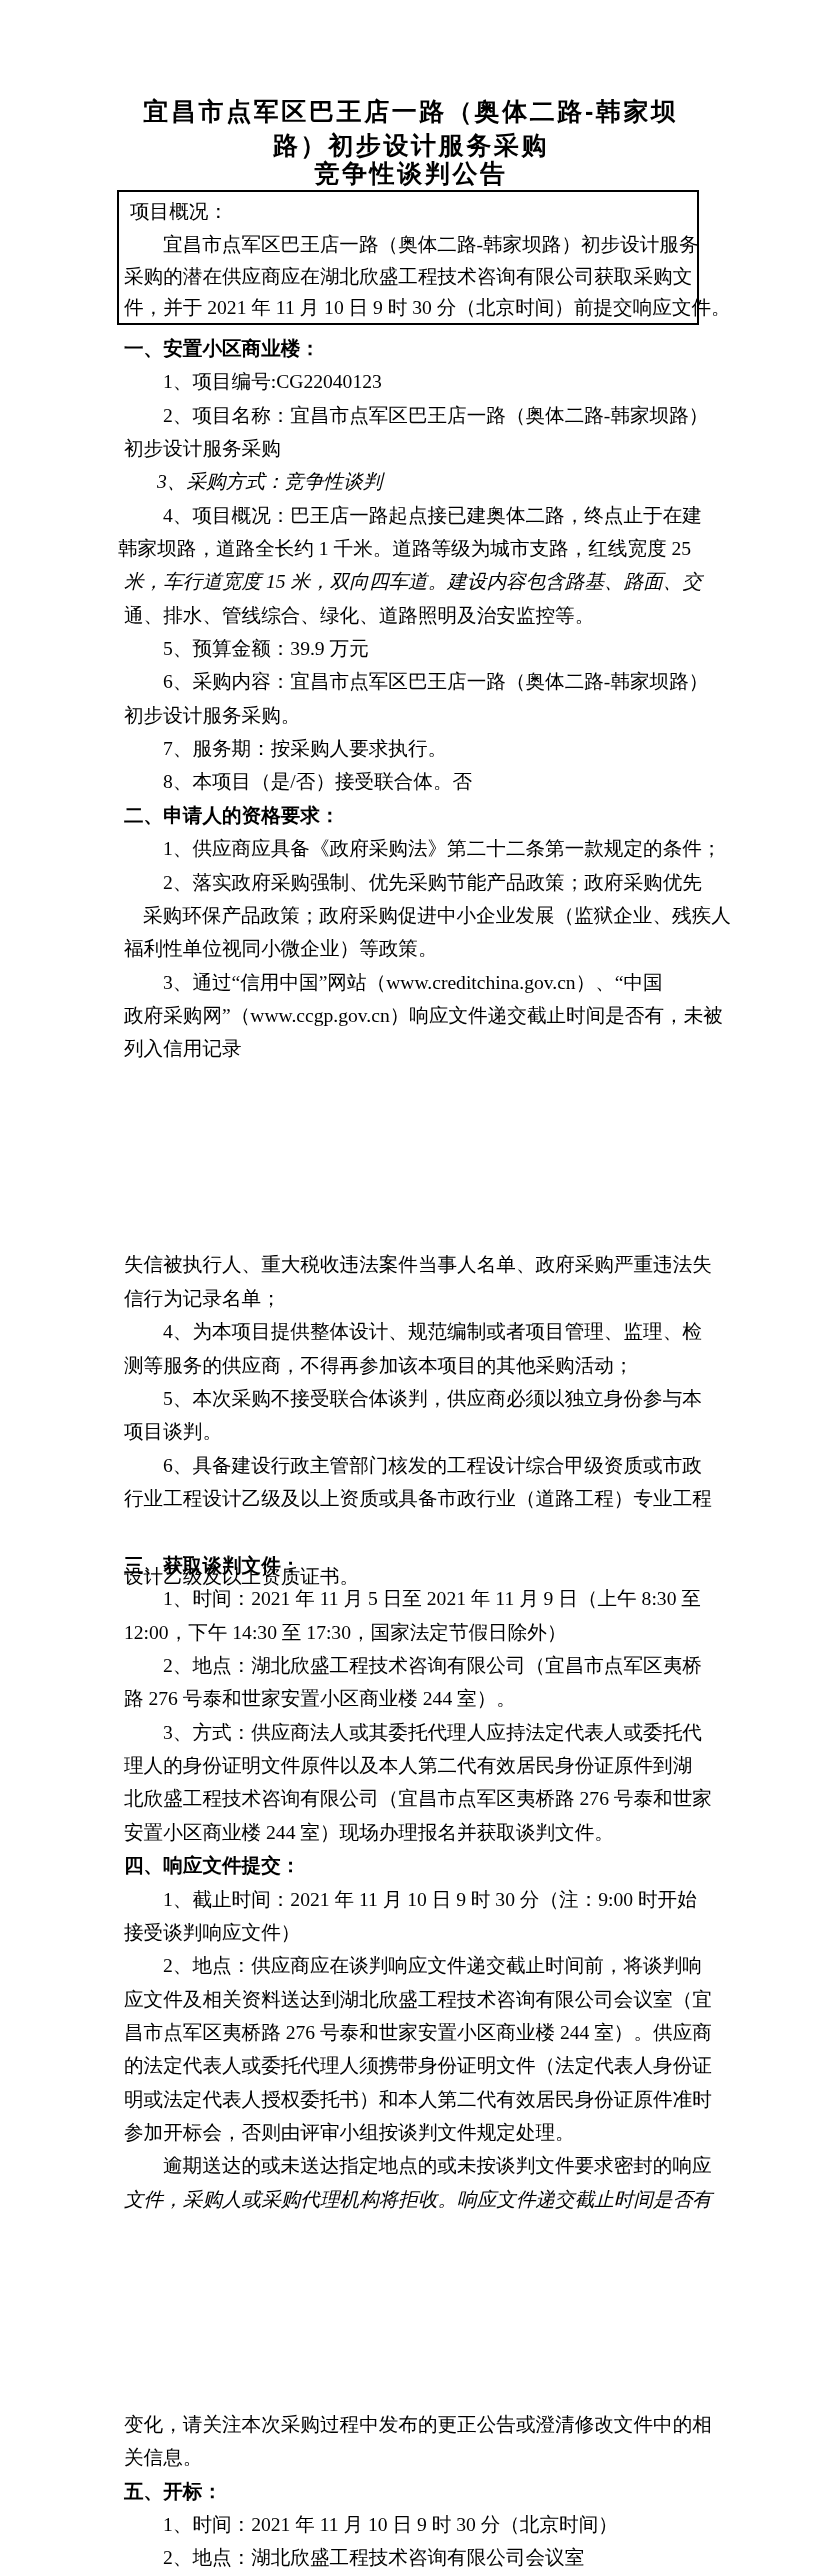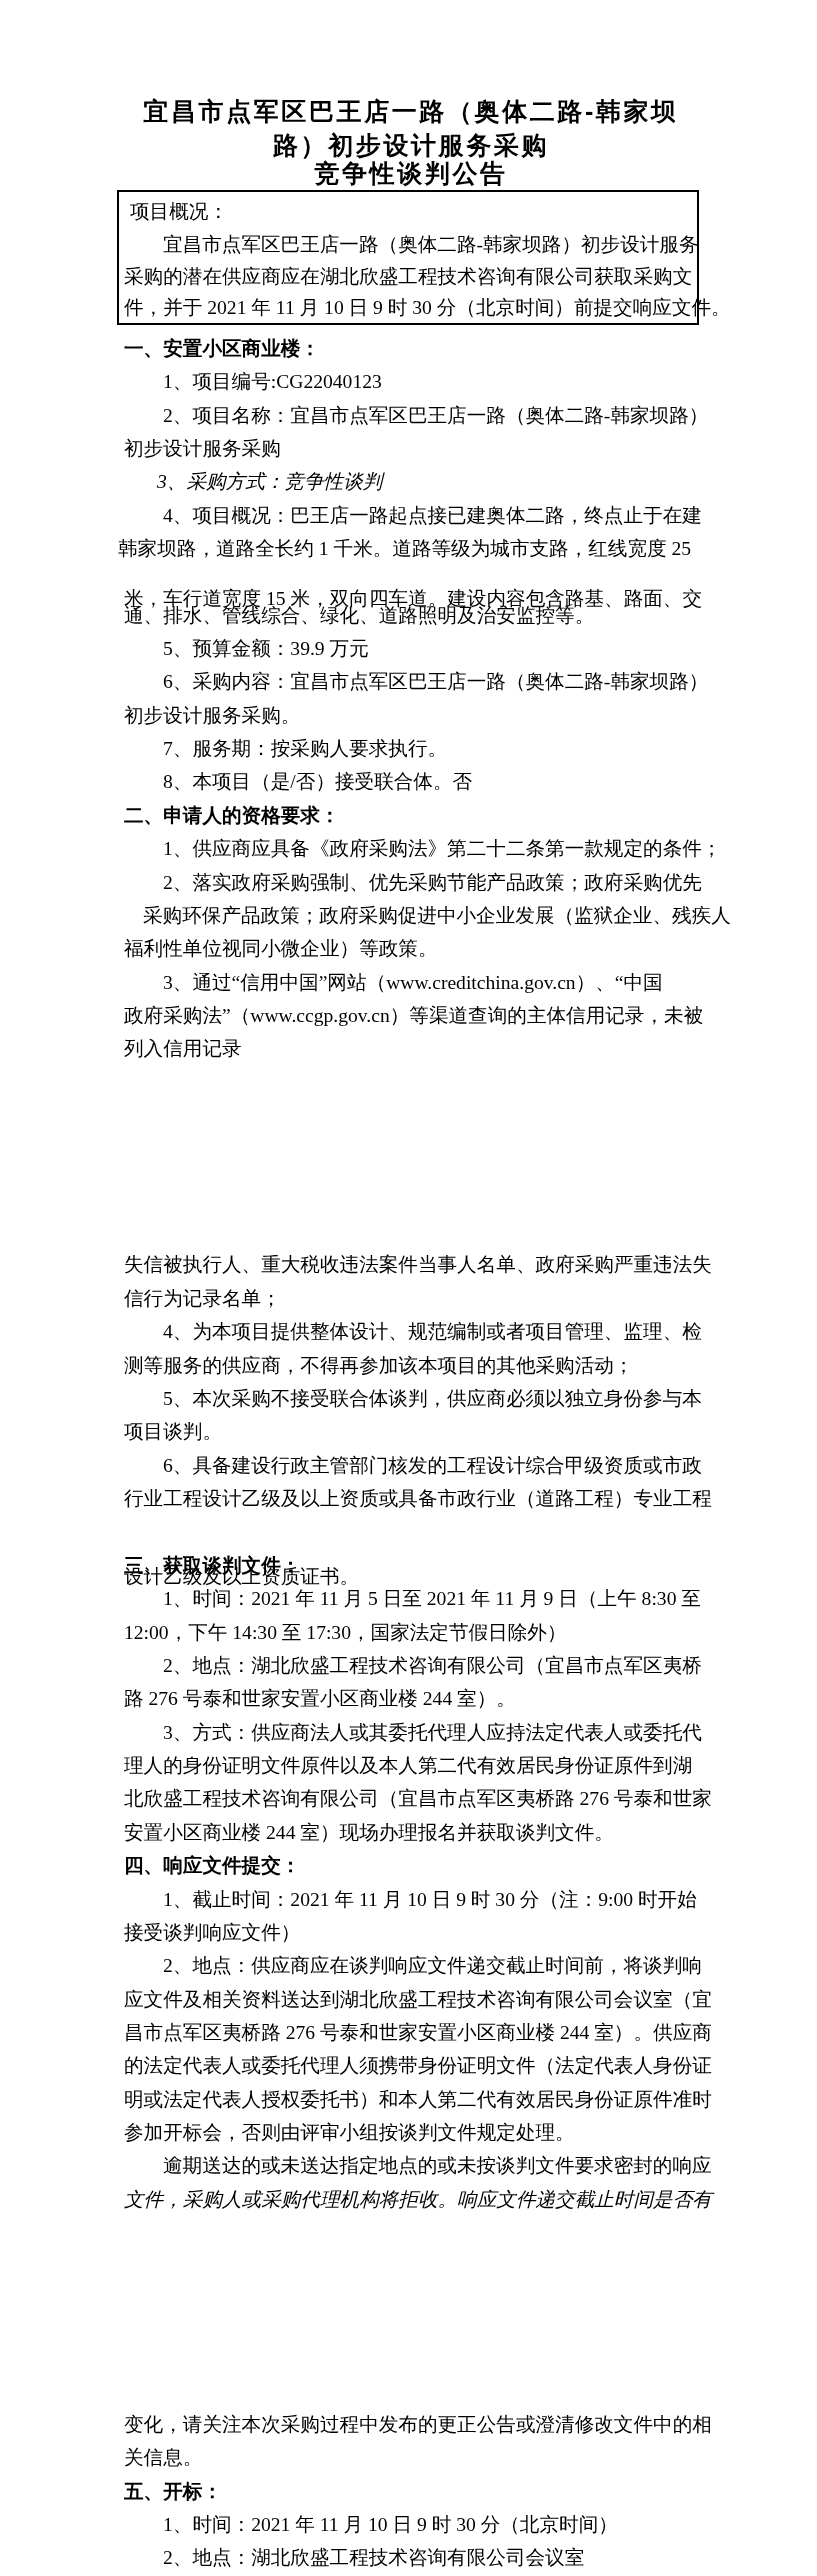--- a/index.html
+++ b/index.html
@@ -29,34 +29,34 @@
       <div class="line" style="left: 163px; top: 232px;">宜昌市点军区巴王店一路（奥体二路-韩家坝路）初步设计服务</div>
       <div class="line" style="left: 124px; top: 264px;">采购的潜在供应商应在湖北欣盛工程技术咨询有限公司获取采购文</div>
       <div class="line" style="left: 124px; top: 295px;">件，并于 2021 年 11 月 10 日 9 时 30 分（北京时间）前提交响应文件。</div>
       <div class="line h" style="left: 124px; top: 336px;">一、安置小区商业楼：</div>
       <div class="line" style="left: 163px; top: 369px;">1、项目编号:CG22040123</div>
       <div class="line" style="left: 163px; top: 403px;">2、项目名称：宜昌市点军区巴王店一路（奥体二路-韩家坝路）</div>
       <div class="line" style="left: 124px; top: 436px;">初步设计服务采购</div>
       <div class="line" style="left: 157px; top: 469px; font-style: italic;">3、采购方式：竞争性谈判</div>
       <div class="line" style="left: 163px; top: 503px;">4、项目概况：巴王店一路起点接已建奥体二路，终点止于在建</div>
       <div class="line" style="left: 118px; top: 536px;">韩家坝路，道路全长约 1 千米。道路等级为城市支路，红线宽度 25</div>
-      <div class="line" style="left: 124px; top: 586px;">米，车行道宽度 15 米，双向四车道。建设内容包含路基、路面、交</div>
+      <div class="line" style="left: 124px; top: 569px; font-style: italic;">米，车行道宽度 15 米，双向四车道。建设内容包含路基、路面、交</div>
       <div class="line" style="left: 124px; top: 603px;">通、排水、管线综合、绿化、道路照明及治安监控等。</div>
       <div class="line" style="left: 163px; top: 636px;">5、预算金额：39.9 万元</div>
       <div class="line" style="left: 163px; top: 669px;">6、采购内容：宜昌市点军区巴王店一路（奥体二路-韩家坝路）</div>
       <div class="line" style="left: 124px; top: 703px;">初步设计服务采购。</div>
       <div class="line" style="left: 163px; top: 736px;">7、服务期：按采购人要求执行。</div>
       <div class="line" style="left: 163px; top: 769px;">8、本项目（是/否）接受联合体。否</div>
       <div class="line h" style="left: 124px; top: 803px;">二、申请人的资格要求：</div>
       <div class="line" style="left: 163px; top: 836px;">1、供应商应具备《政府采购法》第二十二条第一款规定的条件；</div>
       <div class="line" style="left: 163px; top: 870px;">2、落实政府采购强制、优先采购节能产品政策；政府采购优先</div>
       <div class="line" style="left: 124px; top: 903px; margin-left: 19px;">采购环保产品政策；政府采购促进中小企业发展（监狱企业、残疾人</div>
       <div class="line" style="left: 124px; top: 936px;">福利性单位视同小微企业）等政策。</div>
       <div class="line" style="left: 163px; top: 970px;">3、通过“信用中国”网站（www.creditchina.gov.cn）、“中国</div>
-      <div class="line" style="left: 124px; top: 1003px;">政府采购法”（www.ccgp.gov.cn）等渠道查询的主体信用记录，未被</div>
+      <div class="line" style="left: 124px; top: 1003px;">政府采购网”（www.ccgp.gov.cn）响应文件递交截止时间是否有，未被</div>
       <div class="line" style="left: 124px; top: 1036px;">列入信用记录</div>
       <div class="line" style="left: 124px; top: 1252px;">失信被执行人、重大税收违法案件当事人名单、政府采购严重违法失</div>
       <div class="line" style="left: 124px; top: 1286px;">信行为记录名单；</div>
       <div class="line" style="left: 163px; top: 1319px;">4、为本项目提供整体设计、规范编制或者项目管理、监理、检</div>
       <div class="line" style="left: 124px; top: 1353px;">测等服务的供应商，不得再参加该本项目的其他采购活动；</div>
       <div class="line" style="left: 163px; top: 1386px;">5、本次采购不接受联合体谈判，供应商必须以独立身份参与本</div>
       <div class="line" style="left: 124px; top: 1419px;">项目谈判。</div>
       <div class="line" style="left: 163px; top: 1453px;">6、具备建设行政主管部门核发的工程设计综合甲级资质或市政</div>
       <div class="line" style="left: 124px; top: 1486px;">行业工程设计乙级及以上资质或具备市政行业（道路工程）专业工程</div>
       <div class="line" style="left: 124px; top: 1519px; margin-top: 45px;">设计乙级及以上资质证书。</div>

